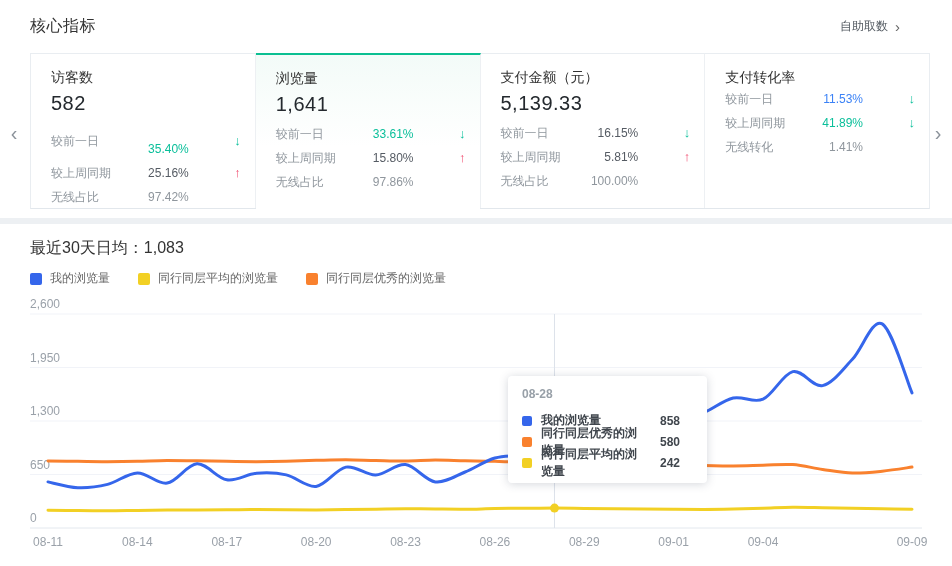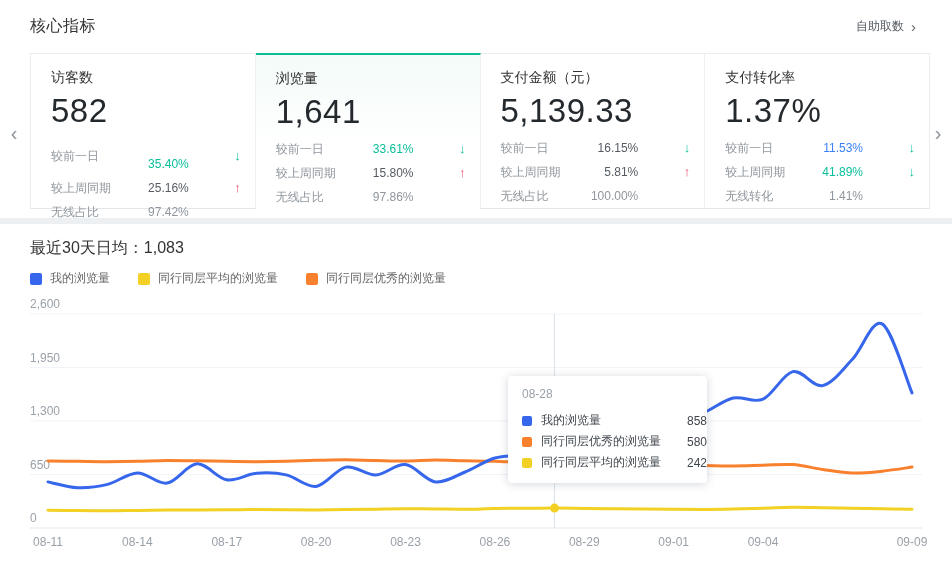--- a/index.html
+++ b/index.html
@@ -1,47 +1,47 @@
 <!DOCTYPE html>
 <html><head>
 <meta charset="utf-8">
 <style>
   * { margin:0; padding:0; box-sizing:border-box; }
   html,body { width:952px; height:566px; overflow:hidden; }
   body { font-family:"Liberation Sans","DejaVu Sans",sans-serif; background:#edf0f3; position:relative; color:#333; }
   .panel { position:absolute; left:0; right:0; background:#fff; }
   
   .top-panel { top:0; height:218px; }
-  .top-header { display:flex; align-items:center; justify-content:space-between; height:53px; padding:0 36px 0 30px; }
+  .top-header { display:flex; align-items:center; justify-content:space-between; height:53px; padding:0 52px 0 30px; }
   .page-title { font-size:16px; color:#333; letter-spacing:.5px; }
   .self-service { display:flex; align-items:center; font-size:12px; color:#565d64; cursor:pointer;justify-content:center; }
   .self-service .chev { font-size:15px; margin-left:7px; color:#666; line-height:1; }
   .cards { display:flex; margin:0 22px; width:900px; margin-left:30px; border-left:1px solid #e9edf1; border-right:1px solid #e9edf1; border-bottom:1px solid #e2e7ec; }
   .card { flex:1 1 0; position:relative; border-top:1px solid #e9edf1; border-right:1px solid #edf0f3; padding:13px 14px 12px 20px; height:155px; cursor:pointer; background:#fff; }
   .card:last-child { border-right:none; }
   .card.selected { border-top:2px solid #0bbf92; background:linear-gradient(180deg,#f3fbf8,#ffffff 60%); }
   .card.selected::after { content:""; position:absolute; left:0; right:0; bottom:-1px; height:1px; background:#fff; }
   .card-title { font-size:14px; color:#333; margin-top:2px; }
-  .card-value { font-size:33px; color:#24292e; margin-top:5px; margin-bottom:6px; letter-spacing:.5px; }
+  .card-value { font-size:20px; color:#24292e; margin-top:5px; margin-bottom:6px; letter-spacing:.5px; }
   .m-row { display:flex; align-items:center; font-size:12px; line-height:24px;gap:36px; }
   .m-label { color:#8f969d; flex:1 1 auto; }
   .m-val { color:#555b63; text-align:right; }
   .m-arrow { width:16px; text-align:right; font-weight:bold; font-size:13px; }
   .nav-chev { position:absolute; top:122px; font-size:20px; color:#8a9199; cursor:pointer; width:20px; text-align:center; user-select:none; }
   .nav-prev { left:4px; } .nav-next { right:4px; }
   
   .chart-panel { top:224px; height:342px; }
   .chart-title { padding:14px 0 0 30px; font-size:16px; color:#333; }
   .legend { display:flex; align-items:center; padding-left:30px; margin-top:11px; }
   .legend-item { display:flex; align-items:center; margin-right:28px; cursor:pointer; }
   .legend-sq { width:12px; height:12px; border-radius:2px; margin-right:8px; }
   .legend-label { font-size:12px; color:#666; }
   svg#plot { position:absolute; top:0; left:0; font-family:inherit; }
   
-  .tooltip { position:absolute; left:508px; top:152px; width:199px; background:#fff; border-radius:4px; box-shadow:0 1px 10px rgba(60,70,90,.22); padding:11px 0 10px 14px; z-index:5; }
+  .tooltip { position:absolute; left:508px; top:152px; width:199px; background:#fff; border-radius:4px; box-shadow:0 1px 10px rgba(60,70,90,.22); padding:11px 27px 10px 14px; z-index:5;font-weight:bold; }
   .tt-date { font-size:12px; color:#98a0a8; margin-bottom:9px; }
   .tt-row { display:flex; align-items:center; height:21px; }
   .tt-sq { width:10px; height:10px; border-radius:2px; margin-right:9px; flex:0 0 auto; }
   .tt-label { font-size:12px; color:#40464d; flex:1 1 auto; }
   .tt-val { font-size:12px; color:#40464d; margin-left:14px; }
 </style>
 </head>
 <body>
 
 <div class="panel top-panel">
@@ -106,21 +106,20 @@
           <span class="m-arrow" style="color: rgb(240, 72, 108);">↑</span>
         </div>
       <div class="m-row">
           <span class="m-label">无线占比</span>
           <span class="m-val" style="color: rgb(143, 150, 157);">100.00%</span>
           <span class="m-arrow"></span>
         </div>
     </div>
     <div class="card">
       <div class="card-title">支付转化率</div>
-      <div class="card-value">1.37%</div>
       <div class="m-row">
           <span class="m-label">较前一日</span>
           <span class="m-val" style="color: #3b82f6;">11.53%</span>
           <span class="m-arrow" style="color: rgb(10, 191, 154);">↓</span>
         </div>
       <div class="m-row">
           <span class="m-label">较上周同期</span>
           <span class="m-val" style="color: rgb(10, 191, 154);">41.89%</span>
           <span class="m-arrow" style="color: rgb(10, 191, 154);">↓</span>
         </div>

